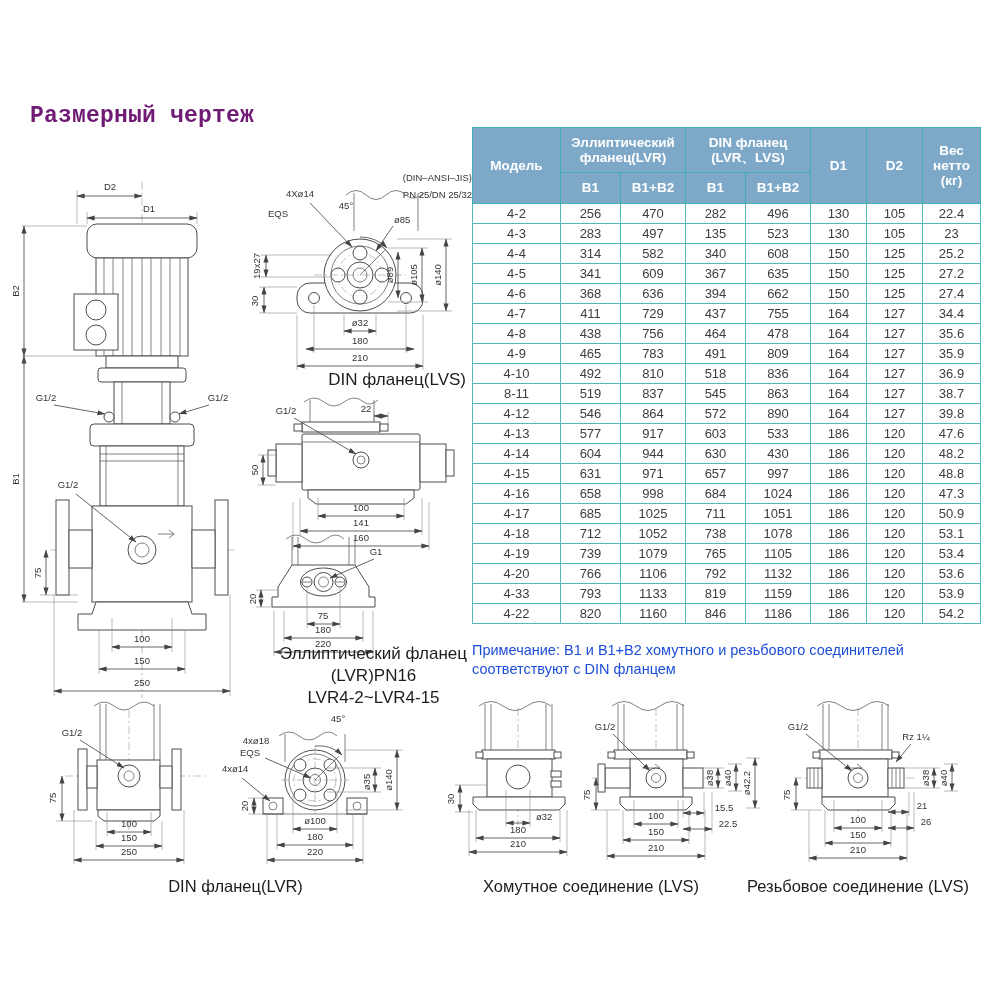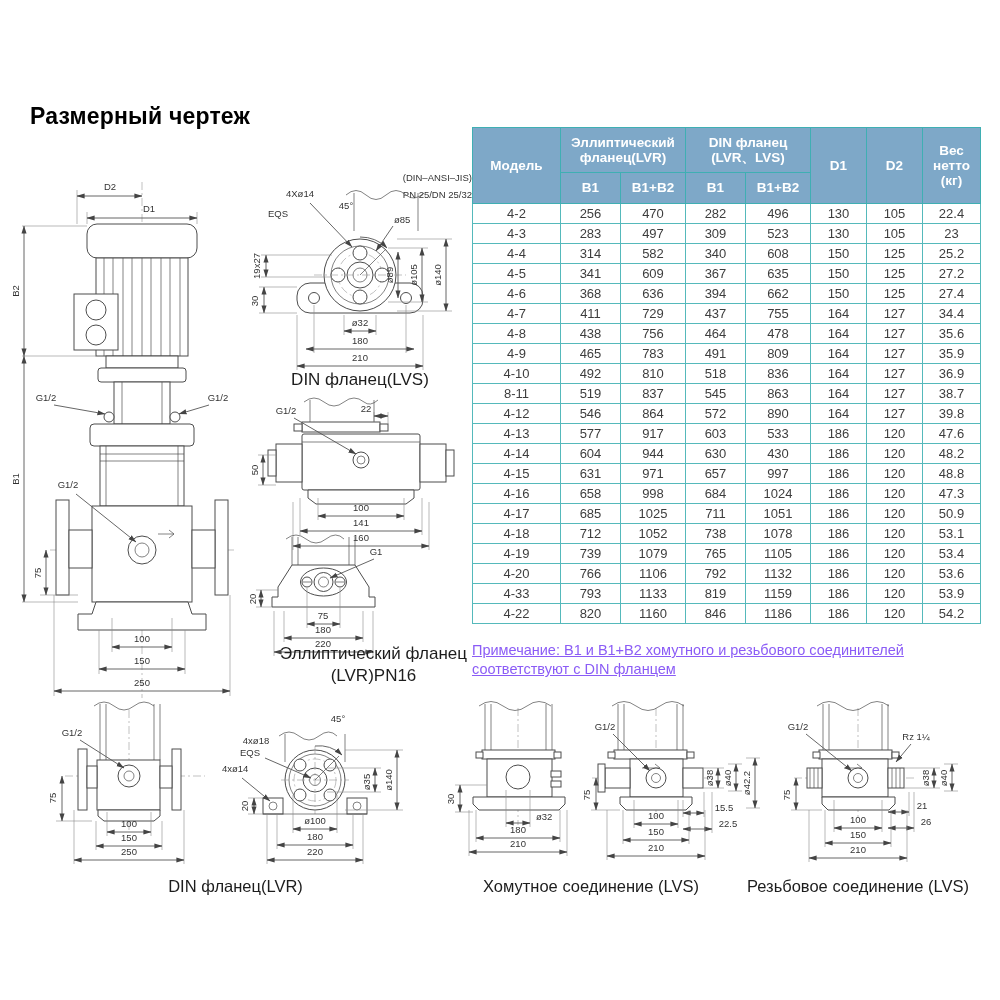--- a/index.html
+++ b/index.html
@@ -1,34 +1,34 @@
 <!DOCTYPE html>
 <html><head>
 <meta charset="utf-8">
 <style>
   html,body { margin:0; padding:0; }
   body { width:1000px; height:1000px; background:#fff; font-family:"Liberation Sans",sans-serif; position:relative; overflow:hidden; }
-  .title { position:absolute; left:30px; top:103px; font-size:23px; font-weight:bold; color:#000000; letter-spacing:.2px; }
+  .title { position:absolute; left:30px; top:103px; font-size:23px; font-weight:bold; color:#701a75; letter-spacing:.2px;font-family:Liberation Mono, monospace; }
   svg.draw { position:absolute; overflow:visible; }
   svg.draw text { font-family:"Liberation Sans",sans-serif; font-size:9.5px; fill:#333; }
   text.hd { font-size:12.5px; fill:#2b2b2b; }
   .dim { stroke:#555; stroke-width:.9; fill:none; marker-start:url(#ah); marker-end:url(#ah); }
   .ld  { stroke:#555; stroke-width:.9; fill:none; marker-end:url(#ah); }
   .ext { stroke:#8c8c8c; stroke-width:.6; fill:none; }
   .o   { fill:#fff; stroke:#4d4d4d; stroke-width:1; }
   .t   { fill:none; stroke:#4d4d4d; stroke-width:.7; }
   .cl  { fill:none; stroke:#999; stroke-width:.6; stroke-dasharray:8 3 2 3; }
   .cap { position:absolute; font-size:16.5px; color:#1d1d1d; text-align:center; }
-  .cap.left { text-align:center; }
+  .cap.left { text-align:right; }
   .tbl { position:absolute; left:472px; top:127px; border-collapse:collapse; table-layout:fixed; }
   .tbl th { background:#7ea8c8; color:#fff; border:1px solid #3fafb3; font-size:13.5px; font-weight:bold; padding:1px 2px; line-height:1.12; }
   .tbl thead tr.r1 th { height:42px; }
   .tbl thead tr.r2 th { height:28px; }
   .tbl td { background:#fff; border:1px solid #55b9bb; font-size:13px; color:#3d3d3d; text-align:center; height:19px; padding:0 2px; }
-  .note { position:absolute; left:472px; top:641px; width:512px; font-size:14.5px; color:#8b5cf6; line-height:1.33;text-decoration:underline; }
+  .note { position:absolute; left:472px; top:641px; width:512px; font-size:14.5px; color:#1d4ed8; line-height:1.33; }
 </style>
 </head>
 <body>
 
 <svg width="0" height="0" style="position:absolute">
   <defs>
     <marker id="ah" viewBox="0 0 10 10" refX="9.5" refY="5" markerWidth="8" markerHeight="8" orient="auto-start-reverse" markerUnits="userSpaceOnUse">
       <path d="M0,1.8 L10,5 L0,8.2 z" fill="#444"></path>
     </marker>
   </defs>
@@ -258,20 +258,21 @@
     <line class="dim" x1="36" y1="103" x2="115" y2="103"></line>
     <text x="75" y="98" text-anchor="middle">180</text>
     <line class="ext" x1="26" y1="76" x2="26" y2="121"></line>
     <line class="ext" x1="125" y1="76" x2="125" y2="121"></line>
     <line class="dim" x1="26" y1="117" x2="125" y2="117"></line>
     <text x="75" y="112" text-anchor="middle">220</text>
   </g>
 </svg>
 <div class="cap" style="left:256px;top:643px;width:235px;font-size:17px;line-height:22px">
   <div>Эллиптический фланец (LVR)PN16</div>
+  <div>LVR4-2~LVR4-15</div>
 </div>
 
 <table class="tbl">
   <colgroup>
     <col style="width:88px">
       <col style="width:60px">
       <col style="width:65px">
       <col style="width:60px">
     <col style="width:65px">
       <col style="width:56px">
@@ -302,21 +303,21 @@
         <td>282</td>
         <td>496</td>
         <td>130</td>
         <td>105</td>
         <td>22.4</td>
       </tr>
       <tr>
         <td>4-3</td>
         <td>283</td>
         <td>497</td>
-        <td>309</td>
+        <td>135</td>
         <td>523</td>
         <td>130</td>
         <td>105</td>
         <td>23</td>
       </tr>
       <tr>
         <td>4-4</td>
         <td>314</td>
         <td>582</td>
         <td>340</td>

